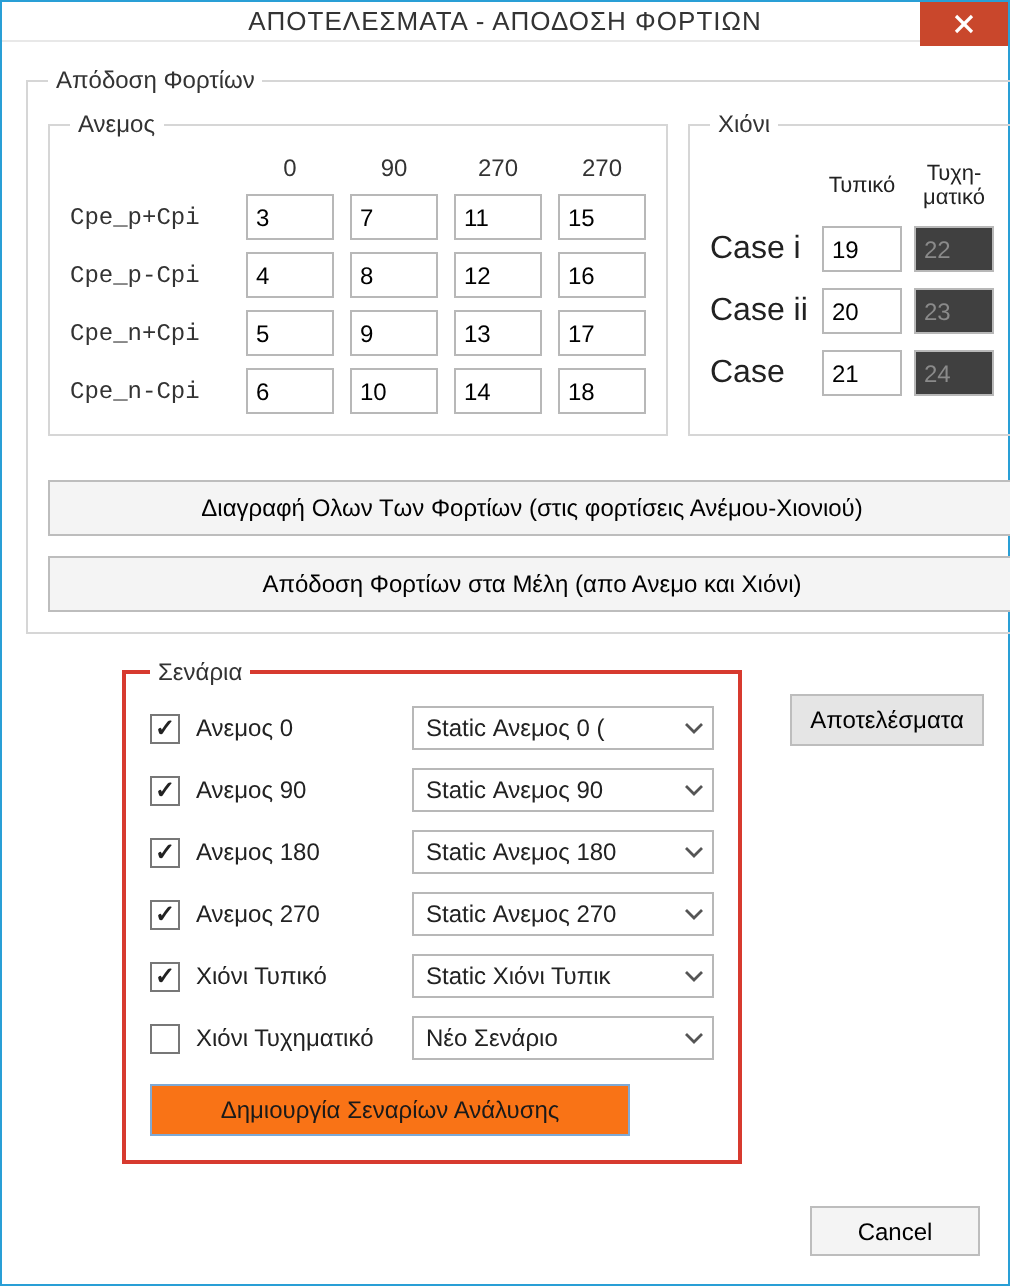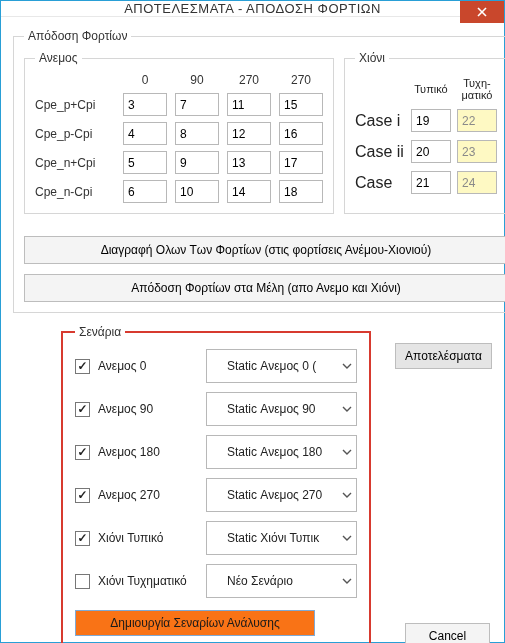--- a/index.html
+++ b/index.html
@@ -75,31 +75,31 @@
   .inner-row { display: flex; gap: 10px; }
   .anemos-fs { flex: 1; }
   .chioni-fs { width: 150px; }
   .grid {
     display: grid;
     grid-template-columns: 80px repeat(4, 44px);
     gap: 6px 8px;
     align-items: center;
   }
   .grid .hdr { text-align: center; font-size: 12px; color: #333; }
-  .grid .lbl { font-size: 12px; color: #333; }
+  .grid .lbl { font-size: 12px; color: #333; font-family: Liberation Mono, monospace; }
   .cell-input {
     width: 44px;
     height: 23px;
     border: 1px solid #b8b8b8;
     padding: 2px 4px;
     font-size: 12px;
     background:#fff;
   }
   .cell-input.ro {
-    background: #fef9c3;
+    background: #404040;
     color: #8a8a8a;
   }
   .chioni-grid {
     display: grid;
     grid-template-columns: 50px 40px 40px;
     gap: 8px 6px;
     align-items: center;
     padding-top: 4px;
   }
   .chioni-grid .hdr { text-align: center; font-size: 11px; line-height: 1.1; }
@@ -134,26 +134,26 @@
   .chk.checked::after {
     content: "✓";
     font-size: 12px;
     line-height: 1;
     color: #222;
     font-weight: bold;
   }
   .chk-label { flex: 0 0 100px; font-size: 12px; }
   .sel {
     flex: 1;
-    height: 34px;
+    height: 22px;
     border: 1px solid #b8b8b8;
     background: #fff;
     display: flex;
     align-items: center;
-    padding-left: 20px;
+    padding-left: 6px;
     font-size: 12px;
     position: relative;
     cursor: pointer;
     overflow: hidden;
   }
   .sel .sel-text {
     flex: 1;
     white-space: nowrap;
     overflow: hidden;
   }

